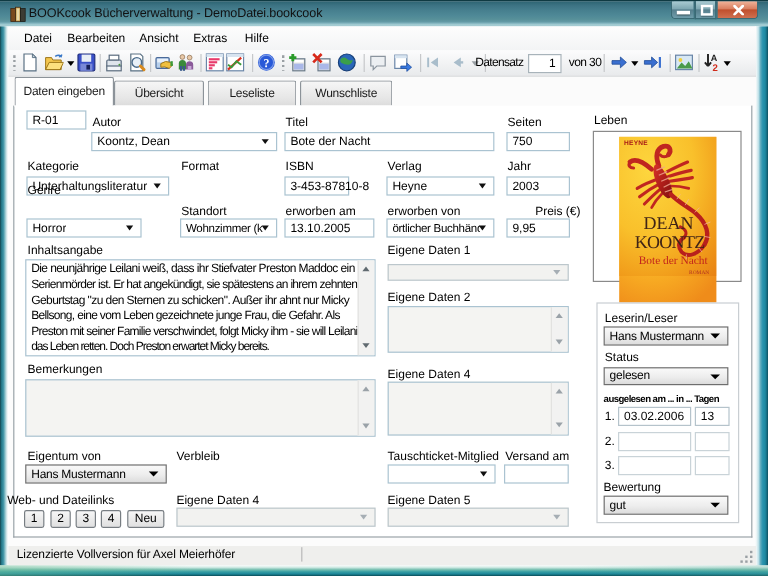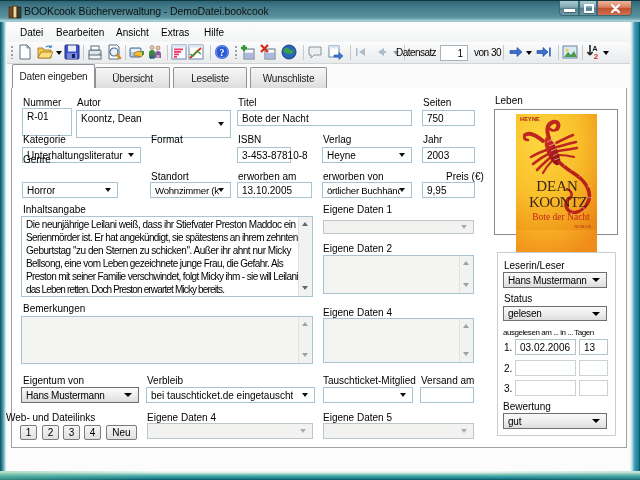--- a/index.html
+++ b/index.html
@@ -280,24 +280,24 @@
         <span>Wunschliste</span>
       </div>
   </div>
   <div id="page" class="abs"></div>
   <div id="pagecover" class="abs"></div>
 
   <div class="lbl" style="left:23px;top:97px">Nummer</div>
   <div class="lbl" style="left:77px;top:97px">Autor</div>
   <div class="lbl" style="left:238px;top:97px">Titel</div>
   <div class="lbl" style="left:423px;top:97px">Seiten</div>
-  <div class="tb" style="left:22px;top:108px;width:50px;height:28px">
+  <div class="tb" style="left:22px;top:92px;width:50px;height:16px">
       <span>R-01</span>
     </div>
-  <div class="cb" style="left:76px;top:110px;width:155px;height:28px">
+  <div class="cb" style="left:76px;top:110px;width:155px;height:16px">
       <span>Koontz, Dean</span>
       <i></i>
     </div>
   <div class="tb" style="left:237px;top:110px;width:175px;height:16px">
       <span>Bote der Nacht</span>
     </div>
   <div class="tb" style="left:422px;top:110px;width:53px;height:16px">
       <span>750</span>
     </div>
 
@@ -380,24 +380,20 @@
         <div class="dn"></div>
       </div>
   </div>
 
   <div class="lbl" style="left:23px;top:375px">Eigentum von</div>
   <div class="lbl" style="left:147px;top:375px">Verbleib</div>
   <div class="lbl" style="left:323px;top:375px">Tauschticket-Mitglied</div>
   <div class="lbl" style="left:421px;top:375px">Versand am</div>
   <div class="cc" style="left:21px;top:387px;width:118px;height:16px">
       <span>Hans Mustermann</span>
-      <i></i>
-    </div>
-  <div class="cb" style="left:146px;top:387px;width:169px;height:16px">
-      <span>bei tauschticket.de eingetauscht</span>
       <i></i>
     </div>
   <div class="cb" style="left:323px;top:387px;width:90px;height:16px">
       <i></i>
     </div>
   <div class="tb" style="left:420px;top:387px;width:54px;height:16px"></div>
 
   <div class="lbl" style="left:6px;top:412px">Web- und Dateilinks</div>
   <div class="lbl" style="left:147px;top:412px">Eigene Daten 4</div>
   <div class="lbl" style="left:323px;top:412px">Eigene Daten 5</div>
@@ -488,33 +484,47 @@
   <div class="lbl" style="left:504px;top:260px">Leserin/Leser</div>
   <div class="cc" style="left:503px;top:272px;width:104px;height:16px">
       <span>Hans Mustermann</span>
       <i></i>
     </div>
   <div class="lbl" style="left:504px;top:293px">Status</div>
   <div class="cc" style="left:503px;top:306px;width:104px;height:15px">
       <span style="top:1px">gelesen</span>
       <i></i>
     </div>
-  <div class="lbl" style="left:503px;top:328px;font-size:8px;font-weight:normal;letter-spacing:-0.45px">ausgelesen am ... in ... Tagen</div>
+  <div class="lbl" style="left:503px;top:328px;font-size:8px;font-weight:bold;letter-spacing:-0.45px">ausgelesen am ... in ... Tagen</div>
   <div class="lbl" style="left:504px;top:342px">1.</div>
   <div class="gtb" style="left:515px;top:339px;width:61px;height:16px">
       <span>03.02.2006</span>
     </div>
   <div class="gtb" style="left:579px;top:339px;width:29px;height:16px">
       <span>13</span>
     </div>
   <div class="lbl" style="left:504px;top:363px">2.</div>
   <div class="gtb" style="left:515px;top:360px;width:61px;height:16px;border-color:#c9d3d8"></div>
   <div class="gtb" style="left:579px;top:360px;width:29px;height:16px;border-color:#c9d3d8"></div>
   <div class="lbl" style="left:504px;top:383px">3.</div>
   <div class="gtb" style="left:515px;top:380px;width:61px;height:16px;border-color:#c9d3d8"></div>
   <div class="gtb" style="left:579px;top:380px;width:29px;height:16px;border-color:#c9d3d8"></div>
   <div class="lbl" style="left:503px;top:401px">Bewertung</div>
   <div class="cc" style="left:503px;top:413px;width:104px;height:16px">
       <span>gut</span>
       <i></i>
     </div>
 
+  <div id="statusbar" class="abs">
+    <span class="txt">Lizenzierte Vollversion für Axel Meierhöfer</span>
+    <span class="sep"></span>
+    <svg style="position:absolute;right:2px;bottom:1px" width="12" height="12" viewBox="0 0 12 12">
+        <g fill="#9aa0a4">
+          <rect x="9" y="9" width="2" height="2"></rect>
+          <rect x="9" y="5" width="2" height="2"></rect>
+          <rect x="5" y="9" width="2" height="2"></rect>
+          <rect x="9" y="1" width="2" height="2"></rect>
+          <rect x="5" y="5" width="2" height="2"></rect>
+          <rect x="1" y="9" width="2" height="2"></rect>
+        </g>
+      </svg>
+  </div>
 </div>
 
 </body></html>

